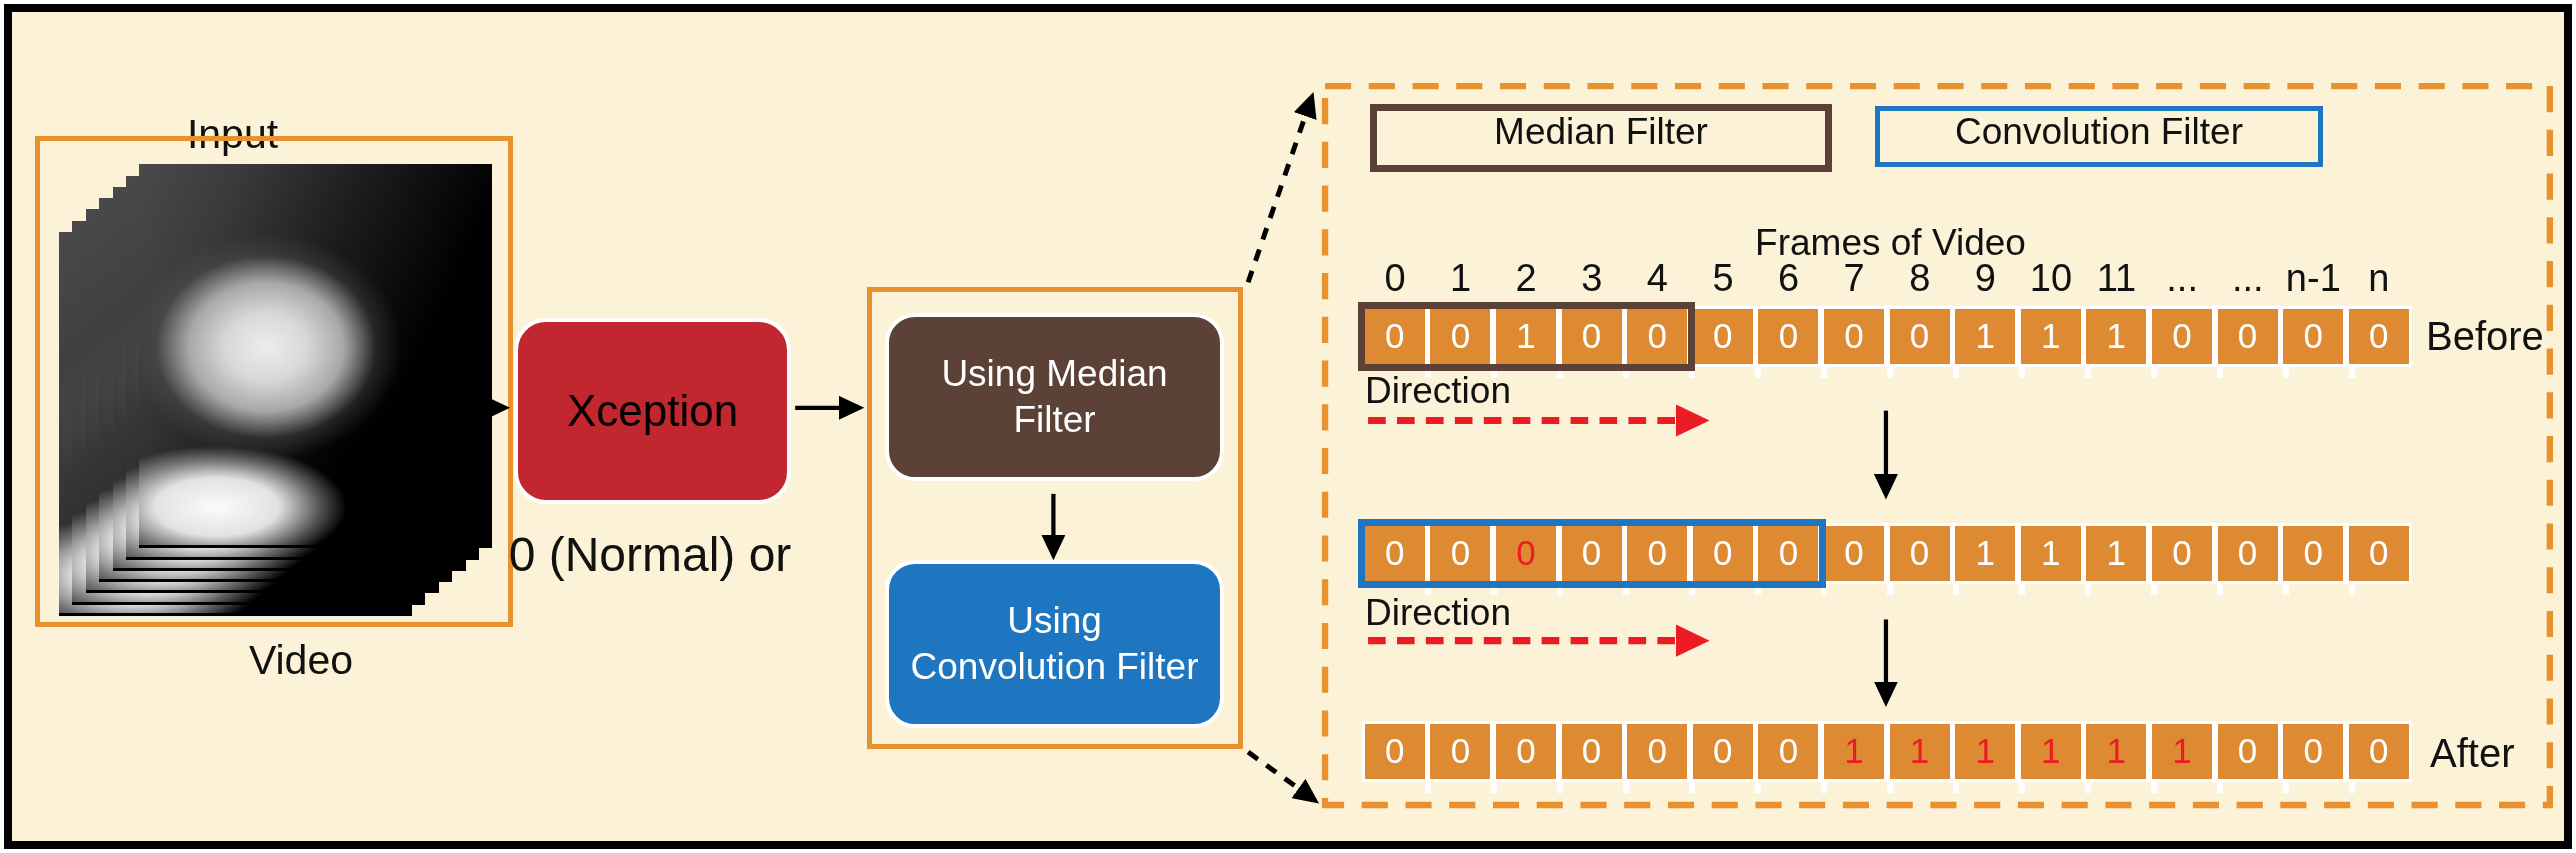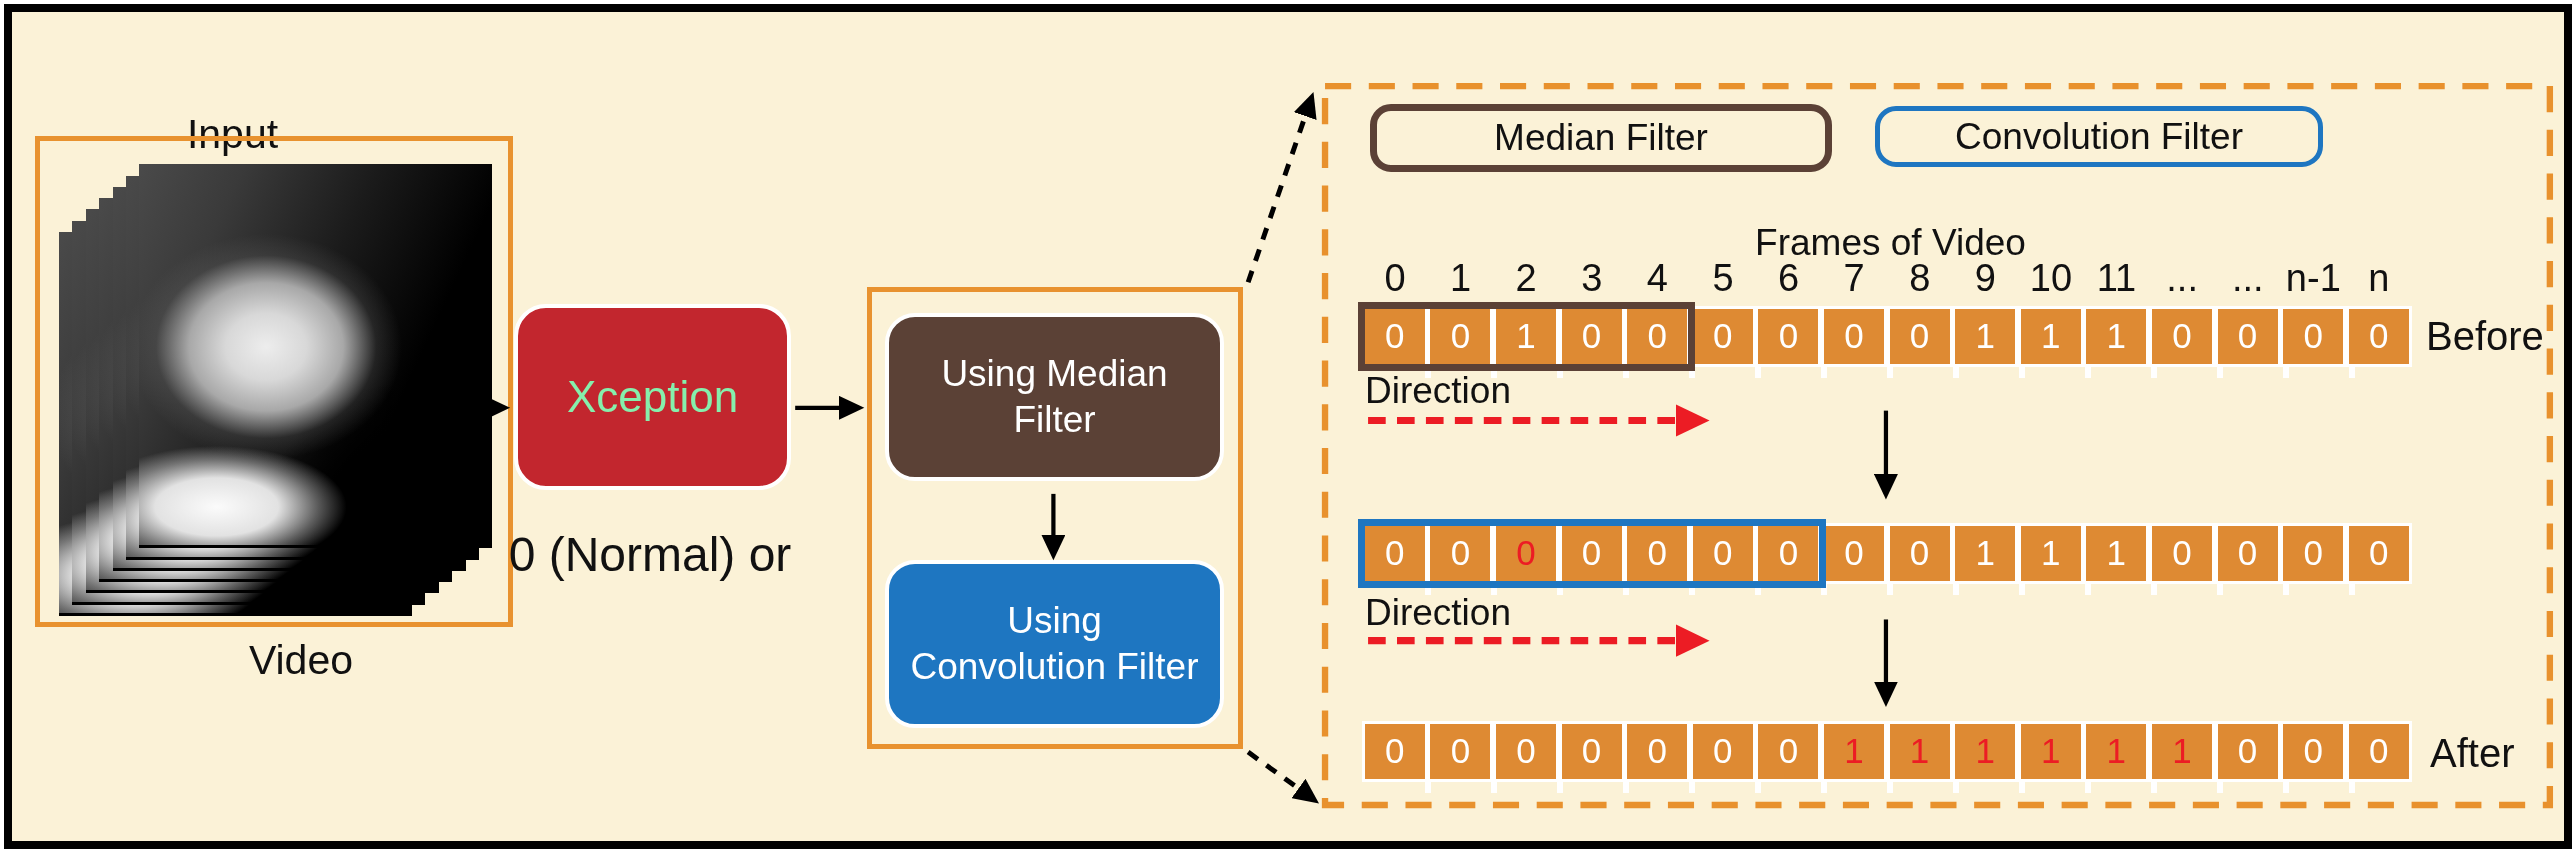--- a/index.html
+++ b/index.html
@@ -16,34 +16,34 @@
   .video-box{position:absolute;left:35px;top:136px;width:478px;height:491px;border:5px solid #E8922F;}
   .video-stack{position:absolute;left:35px;top:136px;width:478px;height:491px;}
   .xframe{position:absolute;width:353px;height:384px;border-bottom:3.5px solid #000;background:
     radial-gradient(ellipse 52% 40% at 36% 48%, #ededed 0%, #d8d8d8 22%, #a8a8a8 42%, rgba(95,95,95,0.30) 60%, rgba(0,0,0,0) 74%),
     radial-gradient(ellipse 46% 20% at 22% 90%, #fbfbfb 0%, #e2e2e2 38%, rgba(205,205,205,0.45) 62%, rgba(0,0,0,0) 80%),
     radial-gradient(ellipse 72% 58% at 88% 98%, #000 0%, #000 52%, rgba(0,0,0,0) 76%),
     linear-gradient(115deg, #4a4a4a 0%, #3a3a3a 20%, #1b1b1b 45%, #000 70%);}
   .video-label{position:absolute;left:198px;top:637px;width:155px;text-align:right;font-size:41px;}
 
   
-  .xception-box{position:absolute;left:514px;top:304px;width:277px;height:186px;background:#C2262E;
+  .xception-box{position:absolute;left:514px;top:318px;width:277px;height:186px;background:#C2262E;
     border:4.2px solid #fff;border-radius:32px;display:flex;align-items:center;justify-content:center;
-    color:#86efac;font-size:44px;}
+    color:#000000;font-size:44px;}
   .result-text{position:absolute;left:438px;top:522px;width:424px;text-align:center;font-size:48px;line-height:1.38;}
 
   
   .filter-container{position:absolute;left:867px;top:287px;width:376px;height:462px;border:5px solid #E8922F;}
   .step-box{position:absolute;left:885px;width:339px;height:168px;border:4.2px solid #fff;border-radius:30px;
     display:flex;align-items:center;justify-content:center;text-align:center;color:#fff;font-size:37px;line-height:1.25;padding:0 21px;}
   .step-median{top:313px;background:#5B4136;}
   .step-conv{top:560px;background:#1E76C1;}
 
   
-  .legend-box{position:absolute;display:flex;align-items:center;justify-content:center;font-size:37px;background:transparent;border-radius:21px;}
+  .legend-box{position:absolute;display:flex;align-items:flex-start;justify-content:center;font-size:37px;background:transparent;}
   .legend-median{left:1370px;top:104px;width:462px;height:68px;border:7px solid #5B4136;}
   .legend-conv{left:1875px;top:106px;width:448px;height:61px;border:5.6px solid #1E76C1;}
   .frames-title{position:absolute;left:1714px;top:222px;width:353px;text-align:center;font-size:37px;}
   .indices{position:absolute;left:1365px;top:257px;display:flex;gap:5.6px;}
   .idx{width:60px;text-align:center;font-size:38px;}
 
   .frame-row{position:absolute;left:1362px;background:#fff;padding:2.8px;display:flex;gap:5.6px;}
   .row-before{top:306px;}
   .row-filtered{top:523px;}
   .row-after{top:721px;}

